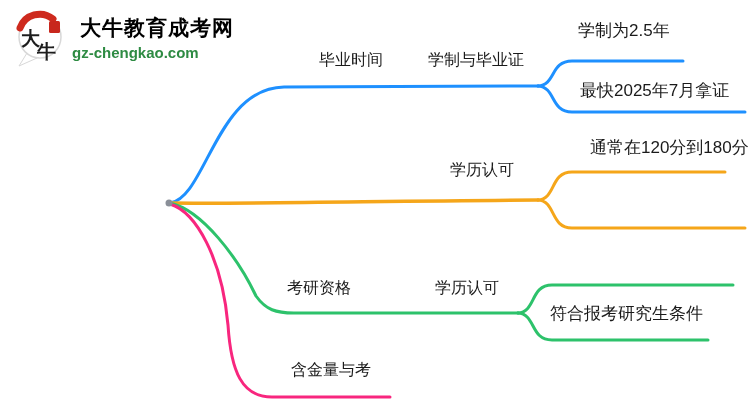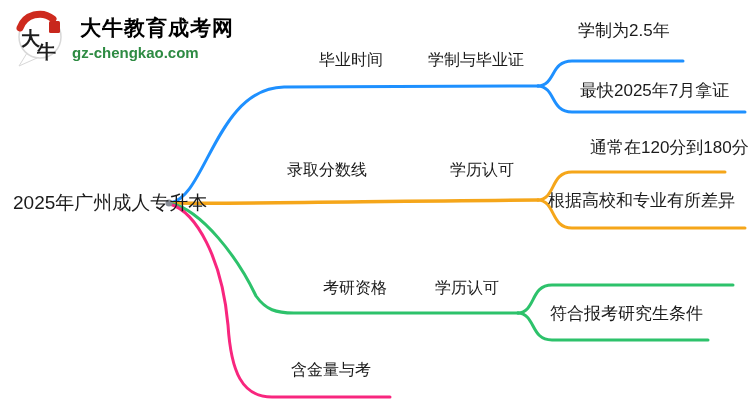--- a/index.html
+++ b/index.html
@@ -29,21 +29,21 @@
   .lvl1{font-size:16px;}
   .leaf{font-size:17px;}
   .n-b1{left:305px;top:50px;margin-left:14px;}
   .n-c1{left:428px;top:50px;}
   .n-l1a{left:578px;top:20px;}
   .n-l1b{left:580px;top:80px;}
   .n-b2{left:287px;top:160px;}
   .n-c2{left:450px;top:160px;}
   .n-l2a{left:558px;top:137px;margin-left:32px;}
   .n-l2b{left:548px;top:190px;}
-  .n-b3{left:287px;top:278px;margin-left:36px;}
+  .n-b3{left:287px;top:278px;}
   .n-c3{left:435px;top:278px;}
   .n-l3a{left:548px;top:250px;}
   .n-l3b{left:550px;top:303px;}
   .n-b4{left:291px;top:360px;}
 </style>
 </head>
 <body>
 
 <div id="stage">
 
@@ -75,31 +75,28 @@
       <rect x="37" y="13" width="11" height="12" rx="1.5" fill="#C8271D"></rect>
       <text x="9" y="37" font-size="19" font-weight="bold" fill="#1c1c1c">大</text>
       <text x="25" y="50" font-size="19" font-weight="bold" fill="#1c1c1c">牛</text>
     </svg>
     <div class="logo-text">
       <div class="logo-name">大牛教育成考网</div>
       <div class="logo-domain">gz-chengkao.com</div>
     </div>
   </div>
 
-  <div class="node root-node">2025年广州成人专升本</div>
 
   <div class="node lvl1 n-b1">毕业时间</div>
   <div class="node lvl1 n-c1">学制与毕业证</div>
   <div class="node leaf n-l1a">学制为2.5年</div>
   <div class="node leaf n-l1b">最快2025年7月拿证</div>
 
-  <div class="node lvl1 n-b2">录取分数线</div>
   <div class="node lvl1 n-c2">学历认可</div>
   <div class="node leaf n-l2a">通常在120分到180分</div>
-  <div class="node leaf n-l2b">根据高校和专业有所差异</div>
 
   <div class="node lvl1 n-b3">考研资格</div>
   <div class="node lvl1 n-c3">学历认可</div>
   <div class="node leaf n-l3b">符合报考研究生条件</div>
 
   <div class="node lvl1 n-b4">含金量与考</div>
 
 </div>
 
 </body></html>

